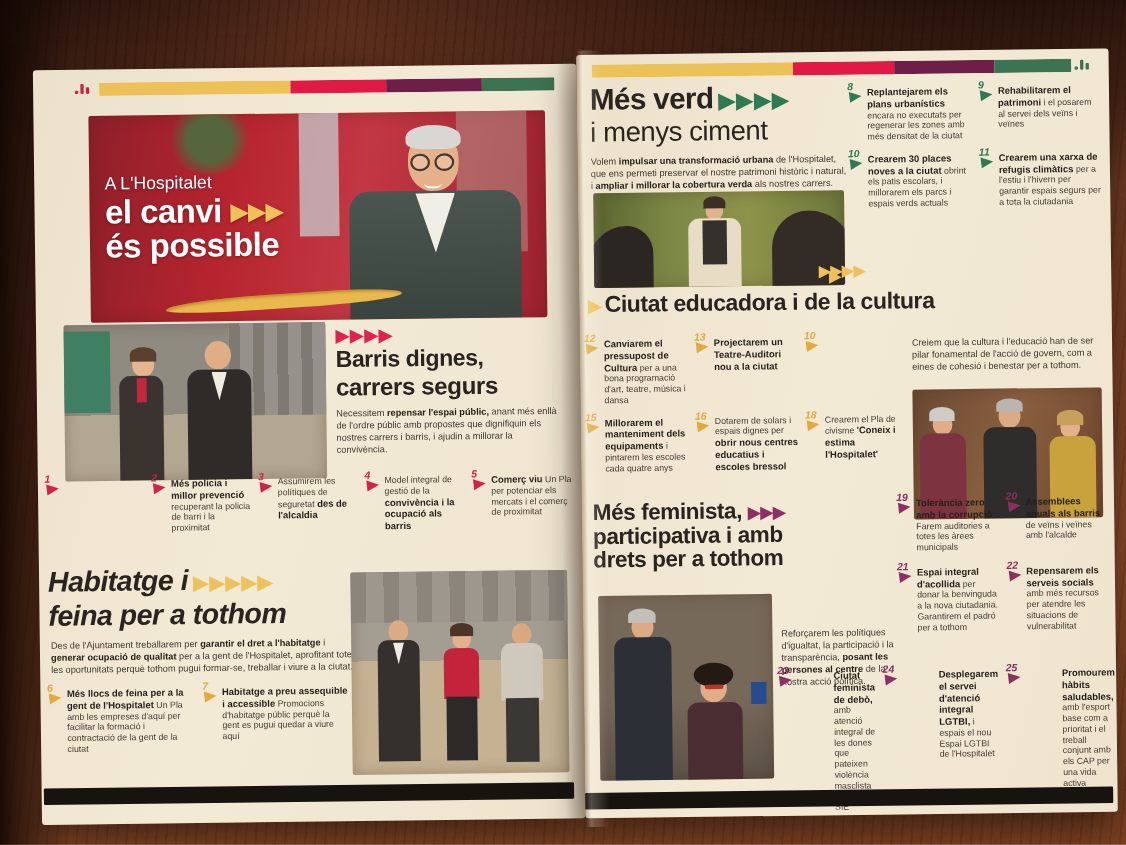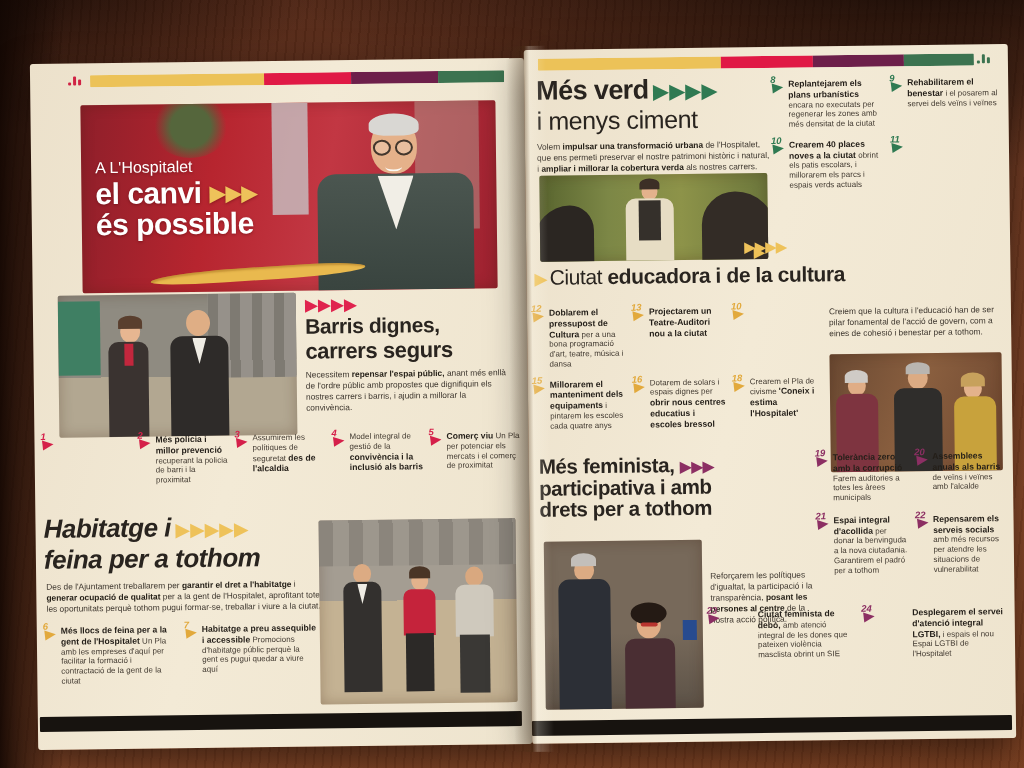--- a/index.html
+++ b/index.html
@@ -89,21 +89,21 @@
   .h-barris .t2{font-size:22px;font-weight:800;letter-spacing:-.4px;}
   .h-hab{position:absolute;left:8px;top:450px;font-style:italic;}
   .h-hab .t1{font-size:26px;font-weight:600;letter-spacing:-.5px;}
   .h-hab .t2{font-size:26px;font-weight:800;letter-spacing:-.5px;}
   .h-hab .arrows{font-size:19px;letter-spacing:0;font-style:normal;}
   .h-verd{position:absolute;left:12px;top:26px;}
   .h-verd .t1{font-size:27px;font-weight:800;letter-spacing:-.6px;display:inline;}
   .h-verd .t2{font-size:25px;font-weight:500;letter-spacing:-.4px;}
   .h-verd .arrows{font-size:21px;letter-spacing:0;}
   .h-edu{position:absolute;left:8px;top:216px;width:470px;font-size:21px;letter-spacing:-.4px;}
-  .h-edu .reg{font-weight:400;} .h-edu b{font-weight:800;}
+  .h-edu .reg{font-weight:700;} .h-edu b{font-weight:800;}
   .h-edu .arrows{font-size:17px;margin-right:3px;}
   .h-fem{position:absolute;left:10px;top:406px;line-height:1.06;}
   .h-fem .t{font-size:20.5px;font-weight:600;letter-spacing:-.4px;}
   .h-fem .t3{font-weight:800;}
   .h-fem .arrows{font-size:16px;}
   .divider-arrows{position:absolute;left:218px;top:192px;font-size:15px;}
 
   
   .pitem{display:flex;gap:3px;font-size:8px;line-height:1.22;color:#423a31;}
   .badge{flex:0 0 13px;position:relative;height:12px;margin-top:1px;}
@@ -203,21 +203,21 @@
             <span class="tri"></span>
             <span class="n">3</span>
           </span>
           <span class="txt"><span class="pre">Assumirem les polítiques de seguretat </span><b class="bold">des de l'alcaldia</b> <span class="rest"></span></span>
         </div>
         <div class="pitem">
           <span class="badge">
             <span class="tri"></span>
             <span class="n">4</span>
           </span>
-          <span class="txt"><span class="pre">Model integral de gestió de la </span><b class="bold">convivència i la inclusió als barris</b> <span class="rest"></span></span>
+          <span class="txt"><span class="pre">Model integral de gestió de la </span><b class="bold">convivència i la ocupació als barris</b> <span class="rest"></span></span>
         </div>
         <div class="pitem">
           <span class="badge">
             <span class="tri"></span>
             <span class="n">5</span>
           </span>
           <span class="txt"><span class="pre"></span><b class="bold">Comerç viu</b> <span class="rest">Un Pla per potenciar els mercats i el comerç de proximitat</span></span>
         </div>
       </div>
 
@@ -296,49 +296,50 @@
             <span class="tri"></span>
             <span class="n">8</span>
           </span>
           <span class="txt"><span class="pre"></span><b class="bold">Replantejarem els plans urbanístics</b> <span class="rest">encara no executats per regenerar les zones amb més densitat de la ciutat</span></span>
         </div>
         <div class="pitem">
           <span class="badge">
             <span class="tri"></span>
             <span class="n">9</span>
           </span>
-          <span class="txt"><span class="pre"></span><b class="bold">Rehabilitarem el benestar</b> <span class="rest">i el posarem al servei dels veïns i veïnes</span></span>
+          <span class="txt"><span class="pre"></span><b class="bold">Rehabilitarem el patrimoni</b> <span class="rest">i el posarem al servei dels veïns i veïnes</span></span>
         </div>
         <div class="pitem">
           <span class="badge">
             <span class="tri"></span>
             <span class="n">10</span>
           </span>
-          <span class="txt"><span class="pre"></span><b class="bold">Crearem 40 places noves a la ciutat</b> <span class="rest">obrint els patis escolars, i millorarem els parcs i espais verds actuals</span></span>
+          <span class="txt"><span class="pre"></span><b class="bold">Crearem 30 places noves a la ciutat</b> <span class="rest">obrint els patis escolars, i millorarem els parcs i espais verds actuals</span></span>
         </div>
         <div class="pitem">
           <span class="badge">
             <span class="tri"></span>
             <span class="n">11</span>
           </span>
+          <span class="txt"><span class="pre"></span><b class="bold">Crearem una xarxa de refugis climàtics</b> <span class="rest">per a l'estiu i l'hivern per garantir espais segurs per a tota la ciutadania</span></span>
         </div>
       </div>
 
     <div class="divider-arrows arrows ar-y">▶▶▶▶</div>
 
     <h2 class="h-edu ink"><span class="arrows ar-y">▶</span><span class="reg">Ciutat </span><b>educadora i de la cultura</b></h2>
     <p class="intro" style="left:302px;top:260px;width:174px;"><span>Creiem que la cultura i l'educació han de ser pilar fonamental de l'acció de govern, com a eines de cohesió i benestar per a tothom.</span></p>
 
     <div class="edu-grid c-yellow">
         <div class="pitem">
           <span class="badge">
             <span class="tri"></span>
             <span class="n">12</span>
           </span>
-          <span class="txt"><span class="pre"></span><b class="bold">Doblarem el pressupost de Cultura</b> <span class="rest">per a una bona programació d'art, teatre, música i dansa</span></span>
+          <span class="txt"><span class="pre"></span><b class="bold">Canviarem el pressupost de Cultura</b> <span class="rest">per a una bona programació d'art, teatre, música i dansa</span></span>
         </div>
         <div class="pitem">
           <span class="badge">
             <span class="tri"></span>
             <span class="n">13</span>
           </span>
           <span class="txt"><span class="pre"></span><b class="bold">Projectarem un Teatre-Auditori nou a la ciutat</b> <span class="rest"></span></span>
         </div>
         <div class="pitem">
           <span class="badge">
@@ -438,19 +439,26 @@
           </span>
           <span class="txt"><span class="pre"></span><b class="bold">Ciutat feminista de debò,</b> <span class="rest">amb atenció integral de les dones que pateixen violència masclista obrint un SIE</span></span>
         </div>
         <div class="pitem">
           <span class="badge">
             <span class="tri"></span>
             <span class="n">24</span>
           </span>
           <span class="txt"><span class="pre"></span><b class="bold">Desplegarem el servei d'atenció integral LGTBI,</b> <span class="rest">i espais el nou Espai LGTBI de l'Hospitalet</span></span>
         </div>
+        <div class="pitem">
+          <span class="badge">
+            <span class="tri"></span>
+            <span class="n">25</span>
+          </span>
+          <span class="txt"><span class="pre"></span><b class="bold">Promourem hàbits saludables,</b> <span class="rest">amb l'esport base com a prioritat i el treball conjunt amb els CAP per una vida activa</span></span>
+        </div>
       </div>
 
     <div class="footbar" style="left:0;right:4px;bottom:8px;"></div>
   </div>
 
   <div class="fold"></div>
 </div>
 
 </body></html>

